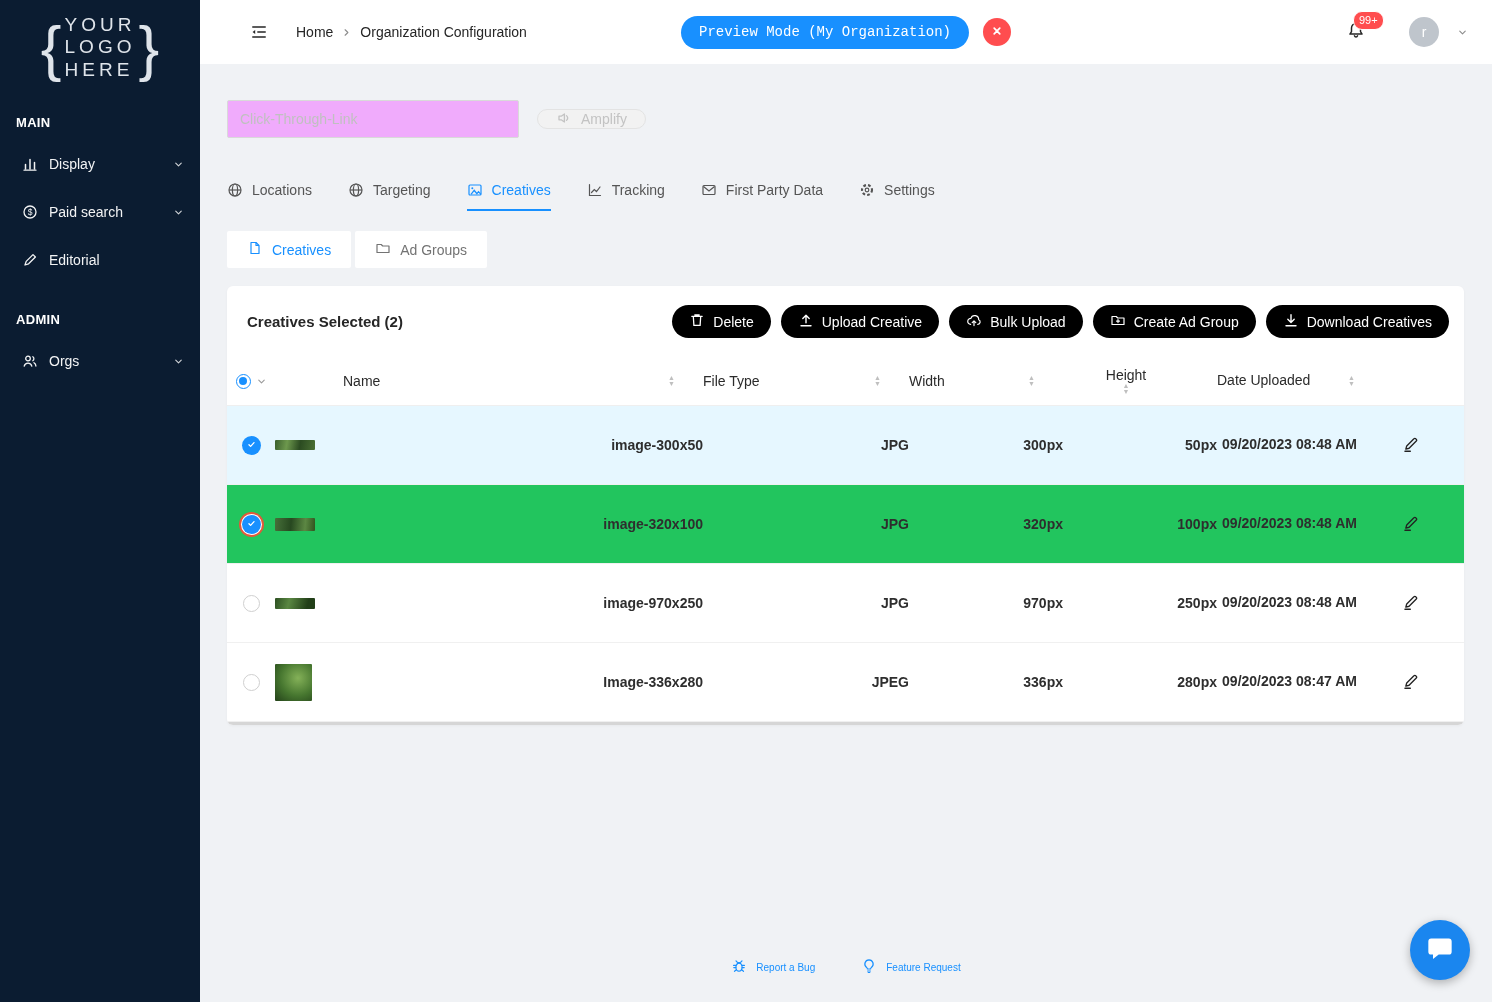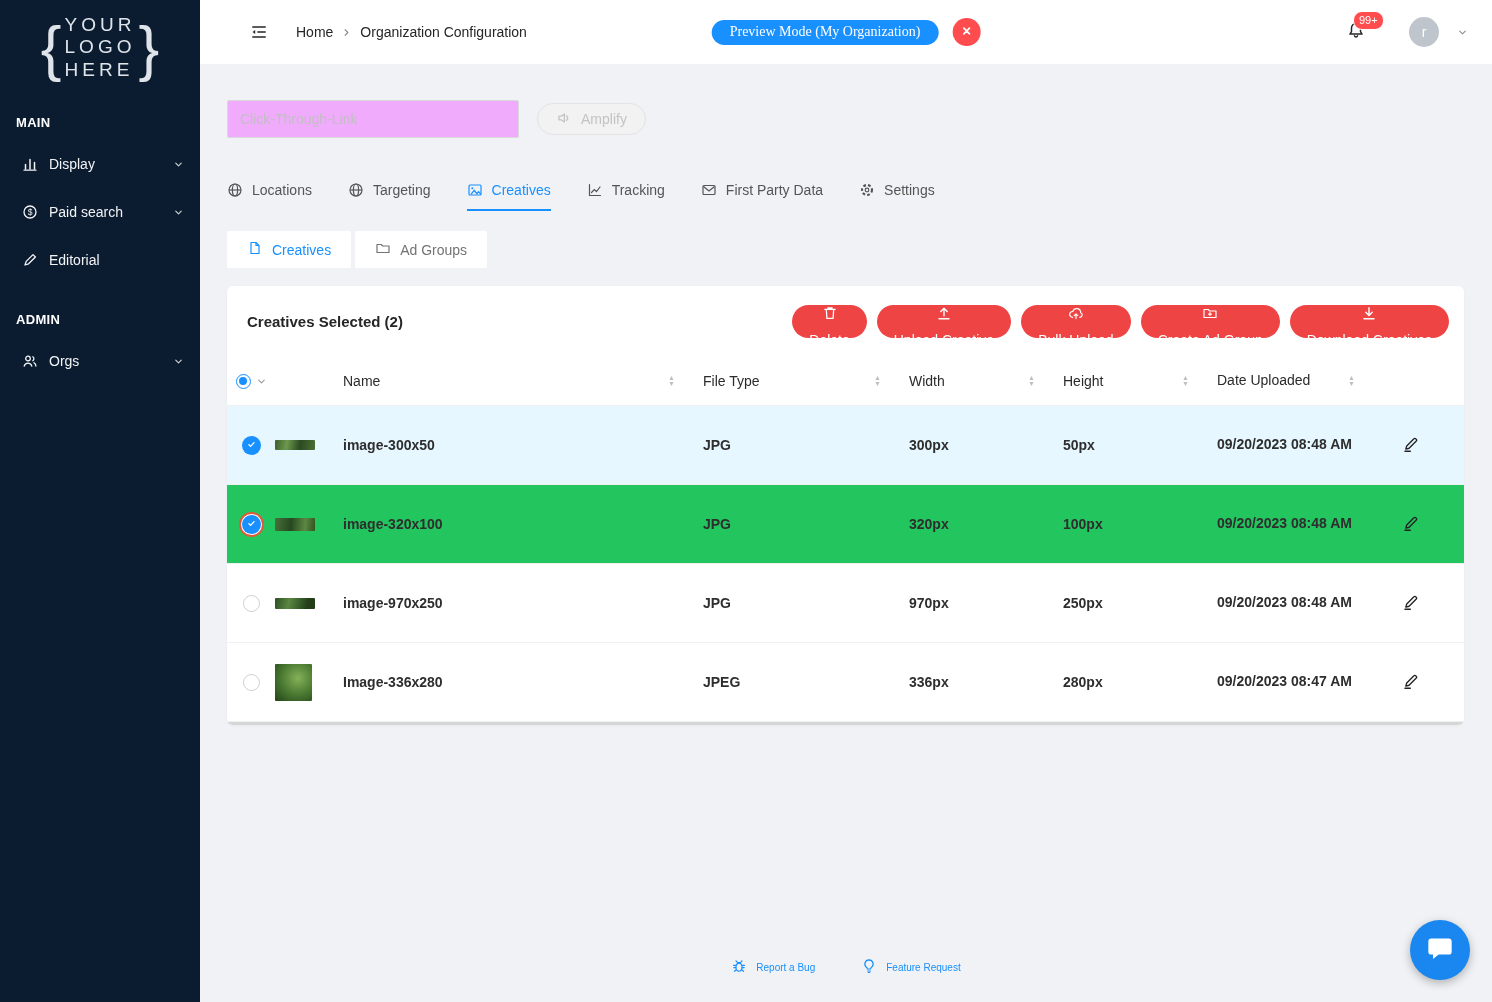--- a/index.html
+++ b/index.html
@@ -22,63 +22,63 @@
 
   
   .main { flex:1; display:flex; flex-direction:column; min-width:0; }
 
   
   .topbar { height:64px; background:#fff; display:flex; align-items:center; padding:0 24px 0 50px; position:relative; flex-shrink:0; }
   .menu-btn { color:#262626; cursor:pointer; display:flex; margin-right:28px; }
   .breadcrumb { display:flex; align-items:center; gap:8px; font-size:14px; color:#262626; }
   .bc-sep { color:#8c8c8c; display:flex; }
   .center-group { position:absolute; left:50%; transform:translateX(-50%); display:flex; align-items:center; gap:14px; }
-  .preview-btn { background:#1890ff; color:#fff; border:none; height:25px; border-radius:17px; padding:0 18px; font-size:14px; cursor:pointer; font-family:Liberation Serif, serif; }
+  .preview-btn { background:#1890ff; color:#fff; border:none; height:33px; border-radius:17px; padding:0 18px; font-size:14px; cursor:pointer; font-family:Liberation Mono, monospace; }
   .close-btn { width:28px; height:28px; border-radius:50%; background:#ff4d4f; border:none; display:flex; align-items:center; justify-content:center; cursor:pointer; }
   .right-group { margin-left:auto; display:flex; align-items:center; gap:18px; }
   .bell-wrap { position:relative; color:#262626; cursor:pointer; display:flex; margin-right:26px; }
   .badge { position:absolute; top:-10px; left:6px; background:#ff4d4f; color:#fff; font-size:11px; line-height:1; padding:3px 5px; border-radius:9px; border:1px solid #fff; white-space:nowrap; }
   .avatar { width:30px; height:30px; border-radius:50%; background:#bfc5cc; color:#fff; display:flex; align-items:center; justify-content:center; font-size:14px; cursor:pointer; }
   .avatar-chev { color:#8c8c8c; display:flex; cursor:pointer; }
 
   
   .content { flex:1; padding:36px 28px 0 27px; min-height:0; }
   .link-row { display:flex; align-items:center; gap:18px; }
   .link-input { width:292px; height:38px; border:1px solid #d9d9d9; border-radius:2px; padding:0 12px; font-size:14px; color:#262626; background:#f0abfc; font-family:inherit; outline:none; }
   .link-input::placeholder { color:#c0c0c0; }
-  .amplify-btn { height:32px; padding:0 18px; border-radius:18px; background:#f2f2f2; border:1px solid #e3e3e3; color:#c3c3c3; font-size:14px; display:flex; align-items:center; gap:9px; cursor:not-allowed; font-family:inherit; }
+  .amplify-btn { height:20px; padding:0 18px; border-radius:18px; background:#f2f2f2; border:1px solid #e3e3e3; color:#c3c3c3; font-size:14px; display:flex; align-items:center; gap:9px; cursor:not-allowed; font-family:inherit; }
 
   .tabs { display:flex; gap:36px; margin-top:44px; }
   .tab { display:flex; align-items:center; gap:9px; font-size:14px; color:#555; padding-bottom:13px; cursor:pointer; position:relative; }
   .tab .tico { display:flex; }
   .tab.active { color:#1890ff; }
   .tab.active::after { content:""; position:absolute; left:0; right:0; bottom:0; height:2px; background:#1890ff; }
 
   .subtabs { display:flex; gap:4px; margin-top:20px; }
   .subtab { height:37px; background:#fff; display:flex; align-items:center; gap:9px; padding:0 20px; font-size:14px; color:#737373; border:none; border-radius:2px; cursor:pointer; font-family:inherit; }
   .subtab.active { color:#1890ff; }
 
   
   .card { margin-top:18px; background:#fff; border-radius:6px; box-shadow:0 1px 3px rgba(0,0,0,.04); overflow:hidden; }
   .card-head { display:flex; align-items:center; padding:19px 15px 19px 20px; }
   .card-title { font-size:15px; font-weight:700; color:#262626; margin-right:auto; }
-  .btn-primary { height:33px; border-radius:17px; background:#ef4444; color:#fff; border:none; display:flex; align-items:center; gap:8px; padding:0 17px; font-size:14px; margin-left:10px; cursor:pointer; font-family:inherit; white-space:nowrap;flex-direction:column; }
+  .btn-primary { height:33px; border-radius:17px; background:#000000; color:#fff; border:none; display:flex; align-items:center; gap:8px; padding:0 17px; font-size:14px; margin-left:10px; cursor:pointer; font-family:inherit; white-space:nowrap; }
 
   
   .thead, .trow { display:flex; align-items:center; }
   .thead { height:49px; border-bottom:1px solid #efefef; color:#2b2b2b; font-size:14px; font-weight:500; }
-  .trow { height:79px; border-bottom:1px solid #f0f0f0; font-size:14px; font-weight:700; color:#2e2e2e; }
+  .trow { height:79px; border-bottom:1px solid #f0f0f0; font-size:14px; font-weight:700; color:#2e2e2e;text-align:right; }
   .trow.sel { background:#e6f7ff; }
   .trow.hov { background:#22c55e; }
   .col-check { width:48px; display:flex; justify-content:center; align-items:center; }
   .col-thumb { width:68px; display:flex; align-items:center; }
   .col-name { width:360px; }
   .col-type { width:206px; }
   .col-w { width:154px; }
-  .col-h { width:154px; }
+  .col-h { width:154px;flex-direction:column; }
   .col-date { width:140px; line-height:1.55; }
   .col-edit { flex:1; display:flex; justify-content:center; }
   .hcell { display:flex; align-items:center; justify-content:space-between; padding-right:28px; }
   .sorter { display:flex; flex-direction:column; color:#bfbfbf; font-size:7px; line-height:6px; cursor:pointer; }
   .select-all { display:flex; align-items:center; gap:5px; cursor:pointer; }
   .radio-dot { width:15px; height:15px; border-radius:50%; border:1.5px solid #1890ff; background:#fff; position:relative; }
   .radio-dot::after { content:""; position:absolute; inset:2.5px; border-radius:50%; background:#1890ff; }
   .sel-chev { color:#9a9a9a; display:flex; }
   .check-on { width:19px; height:19px; border-radius:50%; background:#1890ff; display:flex; align-items:center; justify-content:center; cursor:pointer; }
   .check-on.focus { box-shadow:0 0 0 1px #fff, 0 0 0 3px #e2593a; }

